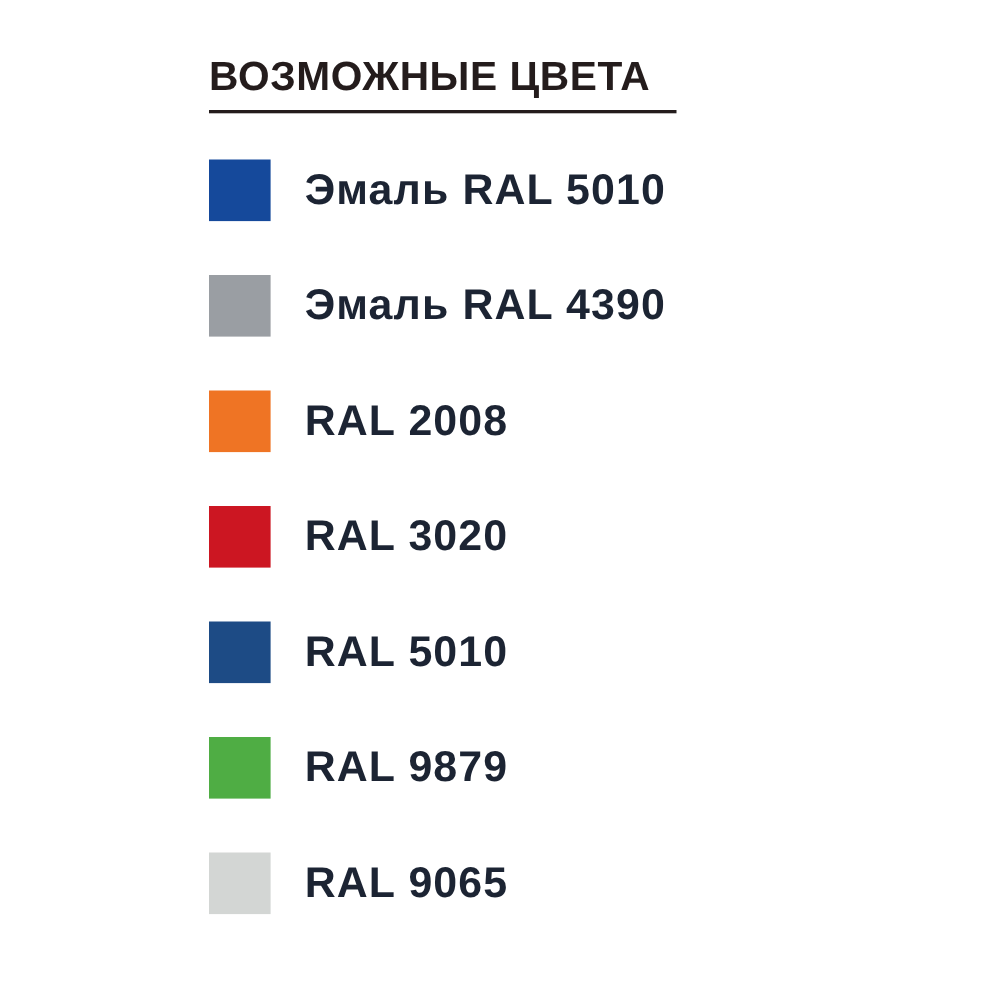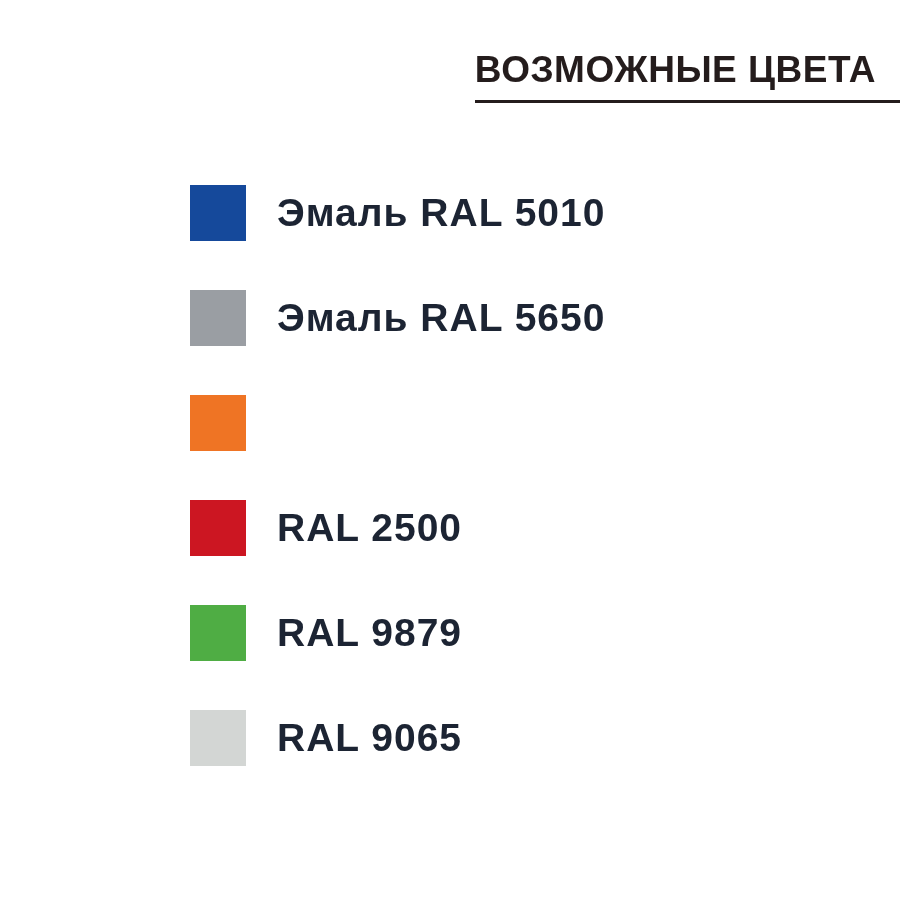--- a/index.html
+++ b/index.html
@@ -8,34 +8,33 @@
     height: 900px;
     background: #ffffff;
     font-family: "Liberation Sans", "DejaVu Sans", sans-serif;
     overflow: hidden;
   }
   .page {
     width: 900px;
     height: 900px;
     background: #ffffff;
     padding: 50px 0 0 190px;
-    text-align: right;
   }
   .title {
     display: inline-block;
     font-size: 37px;
     font-weight: 800;
     letter-spacing: 0.5px;
     color: #241c1c;
     line-height: 1.1;
     border-bottom: 3px solid #241c1c;
     padding: 0 24px 9px 0;
   }
   .legend {
-    margin-top: 82px;
+    margin-top: 42px;
   }
   .row {
     display: flex;
     align-items: center;
     height: 56px;
     margin-bottom: 49px;
   }
   .swatch {
     width: 56px;
     height: 56px;
@@ -58,32 +57,37 @@
 
   <div class="legend">
 
     <div class="row">
       <span class="swatch" style="background-color: rgb(21, 73, 155);"></span>
       <span class="label">Эмаль RAL 5010</span>
     </div>
 
     <div class="row">
       <span class="swatch" style="background-color: rgb(154, 158, 163);"></span>
-      <span class="label">Эмаль RAL 5650</span>
+      <span class="label">Эмаль RAL 4390</span>
     </div>
 
     <div class="row">
       <span class="swatch" style="background-color: rgb(239, 116, 36);"></span>
+      <span class="label">RAL 2008</span>
     </div>
 
     <div class="row">
       <span class="swatch" style="background-color: rgb(204, 22, 34);"></span>
-      <span class="label">RAL 2500</span>
+      <span class="label">RAL 3020</span>
     </div>
 
+    <div class="row">
+      <span class="swatch" style="background-color: rgb(29, 75, 133);"></span>
+      <span class="label">RAL 5010</span>
+    </div>
 
     <div class="row">
       <span class="swatch" style="background-color: rgb(79, 173, 68);"></span>
       <span class="label">RAL 9879</span>
     </div>
 
     <div class="row">
       <span class="swatch" style="background-color: rgb(211, 214, 212);"></span>
       <span class="label">RAL 9065</span>
     </div>

